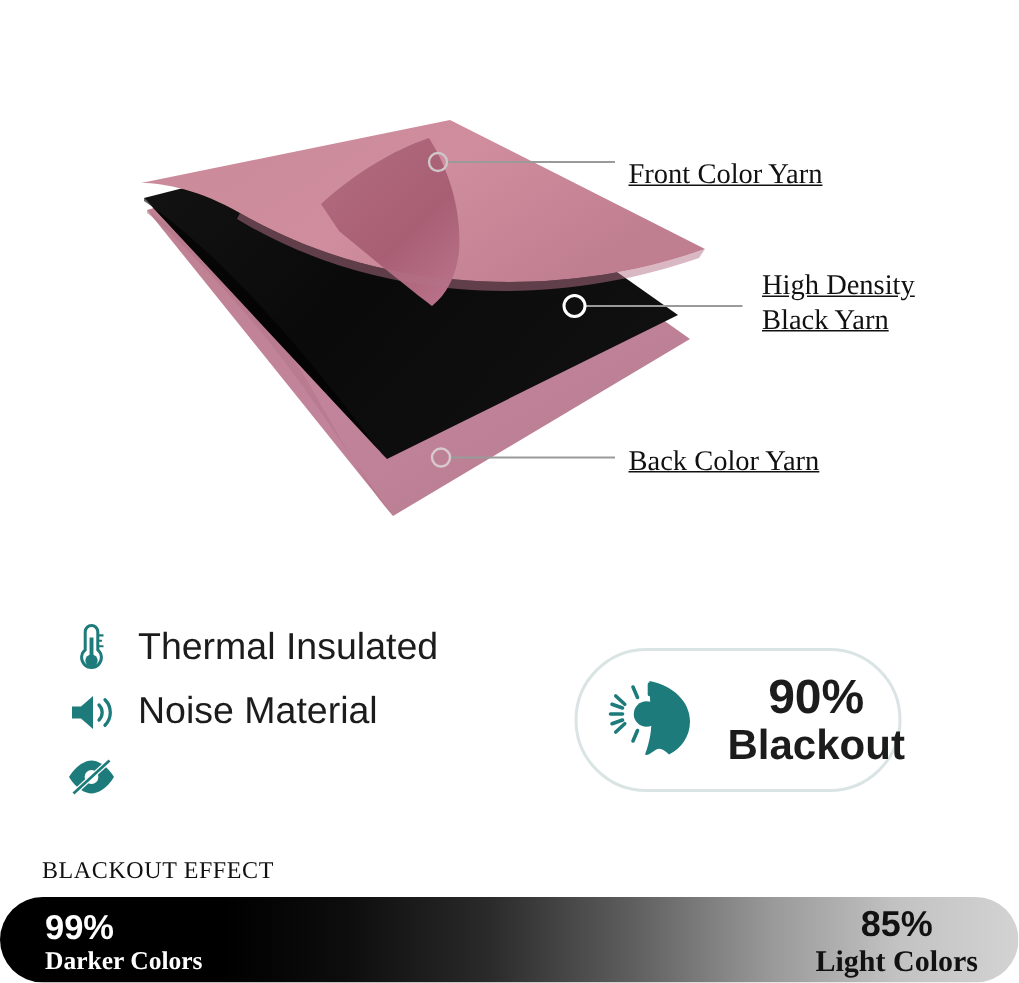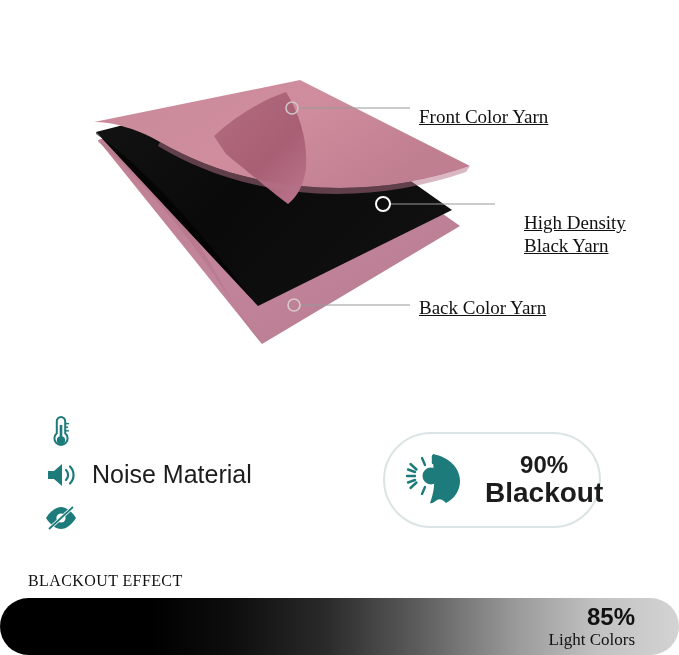--- a/index.html
+++ b/index.html
@@ -31,21 +31,21 @@
   .callout-label{
     position:absolute;
     font-family:"Liberation Serif", serif;
     font-size:19px;
     color:#111111;
     white-space:nowrap;
     line-height:1.22;
     text-decoration:underline;
   }
   .lbl-front{left:419px;top:105px;}
-  .lbl-mid{left:524px;top:179px;margin-top:32px;}
+  .lbl-mid{left:508px;top:179px;}
   .lbl-back{left:419px;top:296px;}
 
   
   .features{
     position:absolute;left:40px;top:410px;width:330px;
   }
   .feature-row{
     display:flex;align-items:center;
     height:43px;
   }
@@ -78,21 +78,21 @@
     display:flex;align-items:center;justify-content:center;
   }
   .badge-text{
     margin-left:10px;
     text-align:center;
     flex:1 1 auto;
     line-height:1.06;
   }
   .badge-pct{
     font-family:"Liberation Sans", sans-serif;
-    font-weight:bold;font-size:24px;color:#1c1c1c;
+    font-weight:bold;font-size:32px;color:#1c1c1c;
   }
   .badge-word{
     font-family:"Liberation Sans", sans-serif;
     font-weight:bold;font-size:28px;color:#1c1c1c;text-align:center;
   }
 
   
   .effect-title{
     position:absolute;left:28px;top:572px;
     font-family:"Liberation Serif", serif;
@@ -108,34 +108,34 @@
     background:linear-gradient(to right,
       #000000 0%, #000000 22%, #0d0d0d 34%, #2a2a2a 48%,
       #5e5e5e 62%, #9a9a9a 76%, #c2c2c2 88%, #d3d3d3 100%);
     overflow:hidden;
   }
   .effect-left{
     position:absolute;left:30px;top:8px;
     color:#ffffff;
   }
   .effect-right{
-    position:absolute;right:44px;top:6px;
-    text-align:right;
+    position:absolute;right:27px;top:6px;
+    text-align:center;
     color:#111111;
   }
   .eff-pct{
     font-family:"Liberation Sans", sans-serif;
     font-weight:bold;font-size:23px;line-height:1.08;
   }
   .eff-sub{
     font-family:"Liberation Serif", serif;
     font-weight:bold;font-size:17px;line-height:1.15;
   }
   .effect-right .eff-pct{font-size:24px;}
-  .effect-right .eff-sub{font-weight:normal;font-size:17px;}
+  .effect-right .eff-sub{font-weight:bold;font-size:20px;}
 </style>
 </head>
 <body>
 
 <div class="page">
 
 
   <div class="diagram">
     <svg width="679" height="270" viewBox="0 0 679 270" xmlns="http://www.w3.org/2000/svg">
       <defs>
@@ -210,20 +210,21 @@
           <path d="M13 2 a4.2 4.2 0 0 1 4.2 4.2 v12.1 a6.6 6.6 0 1 1 -8.4 0 V6.2 A4.2 4.2 0 0 1 13 2 z" fill="none" stroke="#1d7b7b" stroke-width="2"></path>
           <circle cx="13" cy="25.4" r="4.1" fill="#1d7b7b"></circle>
           <rect x="11.7" y="10" width="2.6" height="13" fill="#1d7b7b"></rect>
           <g stroke="#1d7b7b" stroke-width="1.4">
             <line x1="17.6" y1="8.6" x2="21" y2="8.6"></line>
             <line x1="17.6" y1="12.2" x2="20" y2="12.2"></line>
             <line x1="17.6" y1="15.8" x2="21" y2="15.8"></line>
           </g>
         </svg>
       </span>
+      <span class="feature-label">Thermal Insulated</span>
     </div>
 
     <div class="feature-row">
       <span class="feature-icon">
         <svg width="32" height="28" viewBox="0 0 32 28" xmlns="http://www.w3.org/2000/svg">
           <path d="M3 10 H9 L17 3 V25 L9 18 H3 Z" fill="#1d7b7b"></path>
           <path d="M21 9 a7 7 0 0 1 0 10" fill="none" stroke="#1d7b7b" stroke-width="2.2" stroke-linecap="round"></path>
           <path d="M25 5.5 a12 12 0 0 1 0 17" fill="none" stroke="#1d7b7b" stroke-width="2.2" stroke-linecap="round"></path>
         </svg>
       </span>
@@ -263,19 +264,23 @@
     </span>
     <span class="badge-text">
       <div class="badge-pct">90%</div>
       <div class="badge-word">Blackout</div>
     </span>
   </div>
 
   <div class="effect-title">BLACKOUT EFFECT</div>
 
   <div class="effect-bar">
+    <div class="effect-left">
+      <div class="eff-pct">99%</div>
+      <div class="eff-sub">Darker Colors</div>
+    </div>
     <div class="effect-right">
       <div class="eff-pct">85%</div>
       <div class="eff-sub">Light Colors</div>
     </div>
   </div>
 
 </div>
 
 </body></html>

